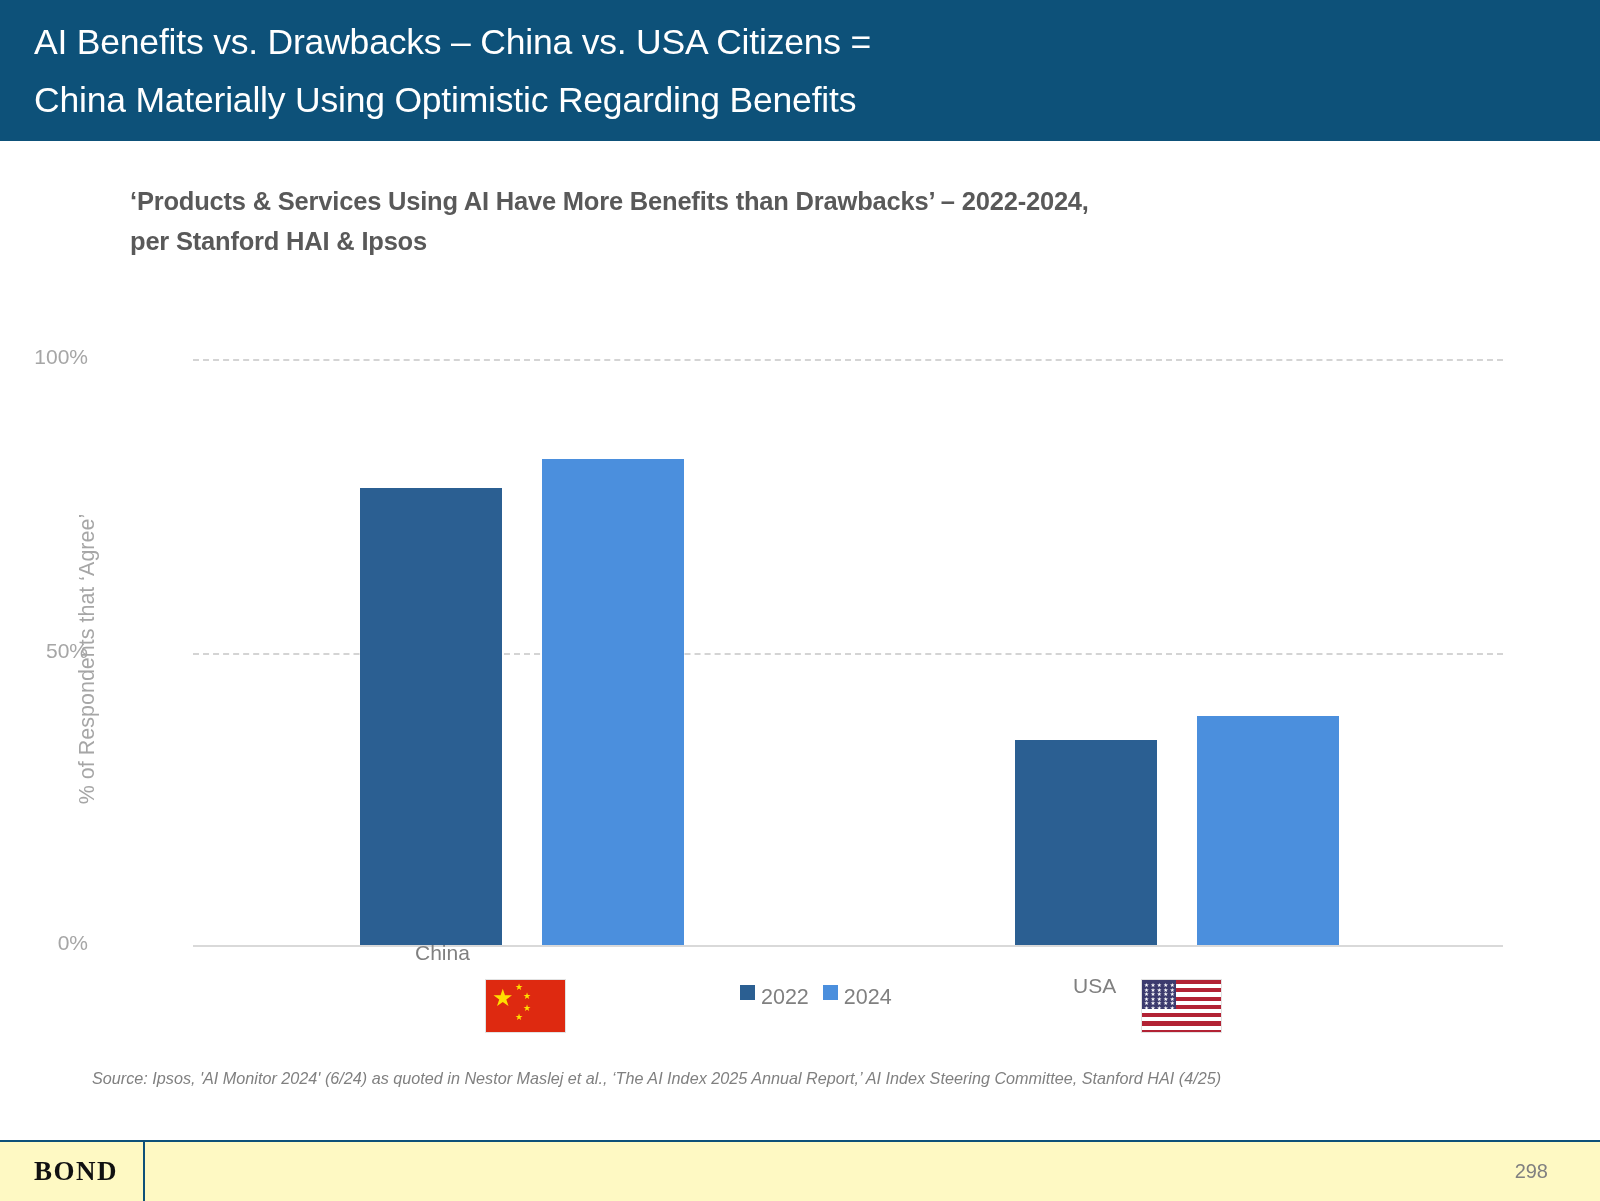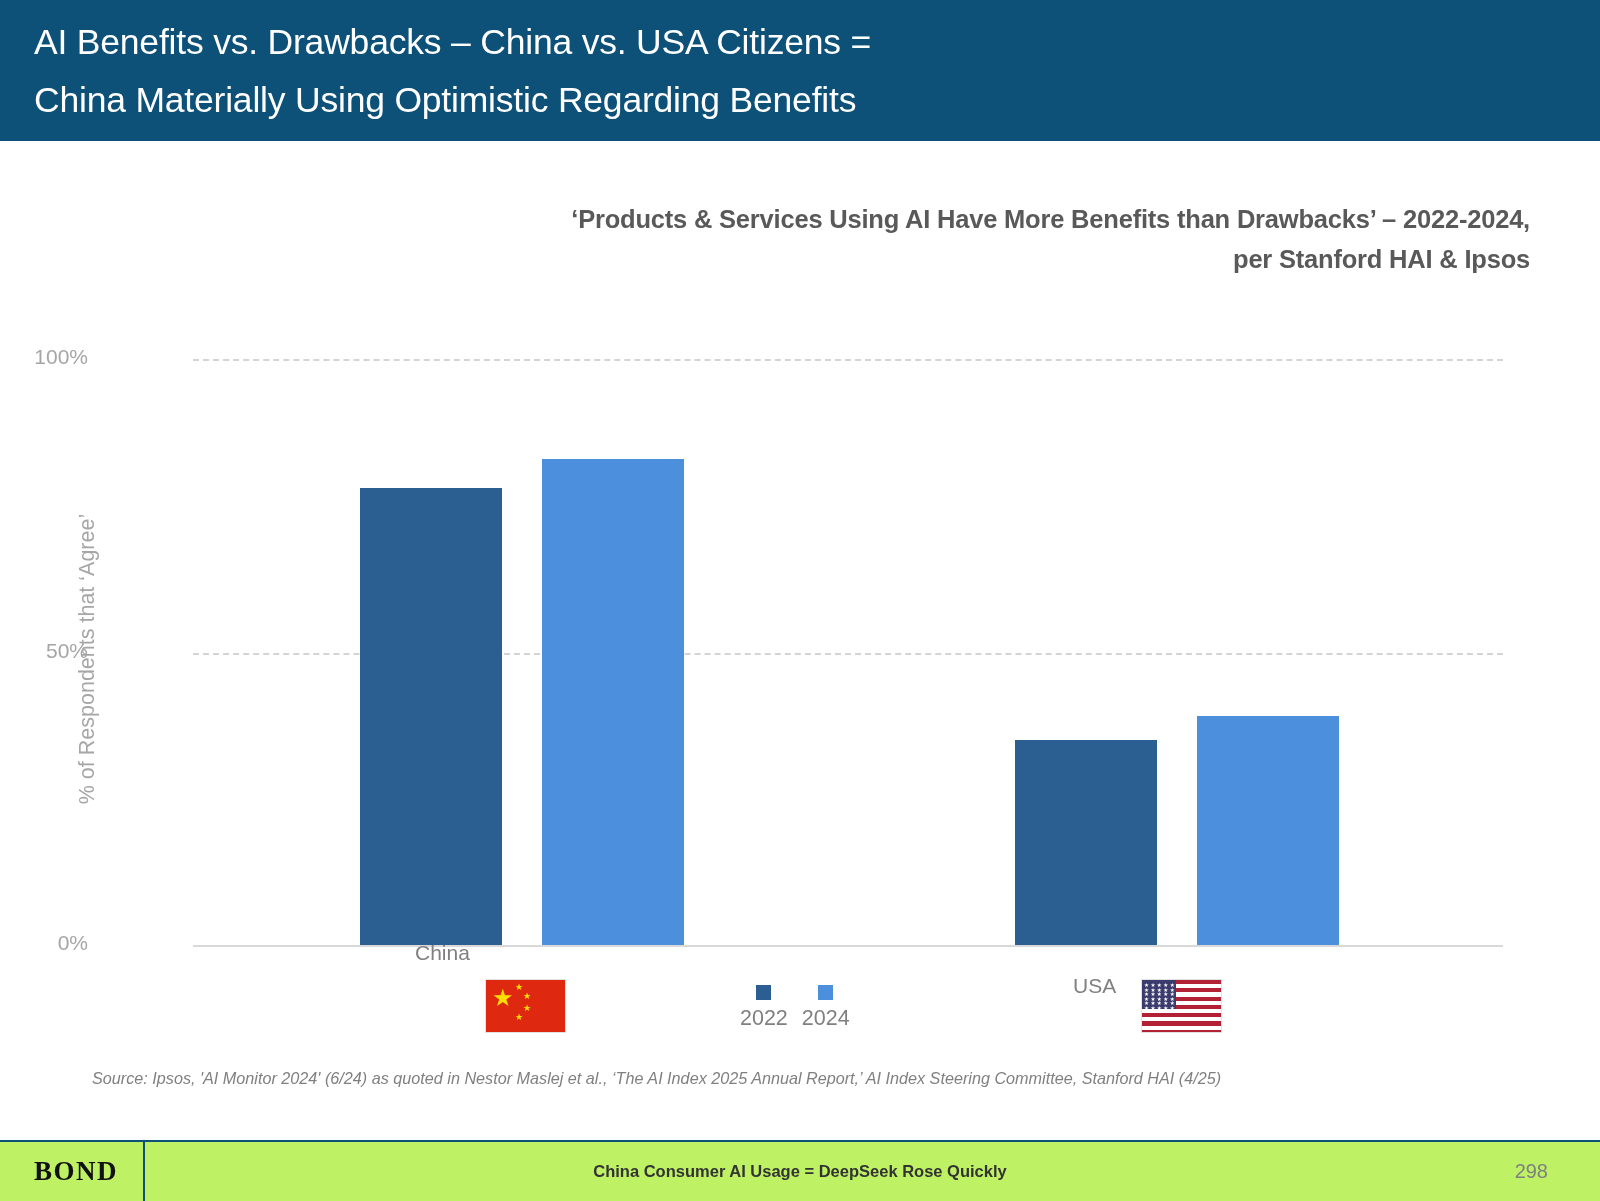--- a/index.html
+++ b/index.html
@@ -21,22 +21,22 @@
     color:#ffffff;
     font-size:35.5px;
     line-height:1.63;
     font-weight:400;
     letter-spacing:-0.2px;
     white-space:pre-line;
   }
 
   
   .chart-title {
-    position:absolute; left:130px; top:200px; width:1400px;
-    text-align:right;
+    position:absolute; left:130px; top:182px; width:1400px;
+    text-align:left;
     color:#595959;
     font-size:25.5px;
     font-weight:bold;
     line-height:1.55;
     letter-spacing:-0.2px;
     white-space:pre-line;
   }
 
   
   .plot {
@@ -132,40 +132,40 @@
     overflow:hidden;
     word-spacing:0px;
   }
 
   
   .legend {
     position:absolute;
     left:740px; top:985px;
     display:flex; align-items:center; gap:14px;
   }
-  .legend-item { display:flex; align-items:center; gap:6px;flex-direction:column; }
+  .legend-item { display:flex; gap:6px; }
   .legend-swatch { width:15px; height:15px; display:inline-block; }
   .legend-text { color:#808080; font-size:21.5px; }
 
   
   .notes {
     position:absolute;
     left:92px; top:1068px;
     width:1440px;
     color:#808080;
     font-size:16.2px;
     font-style:italic;
     line-height:1.34;
   }
   .notes div { white-space:nowrap; }
 
   
   .footer {
     position:absolute; left:0; top:1140px; width:1600px; height:61px;
-    background:#bef264;
+    background:#fef9c3;
     border-top:2px solid #0d5179;
   }
   .footer-logo {
     position:absolute; left:34px; top:14px;
     font-family:"Liberation Serif", serif;
     font-size:27px;
     font-weight:bold;
     color:#111111;
     letter-spacing:1.5px;
   }
@@ -253,15 +253,14 @@
   </div>
 </div>
 
 <div class="notes">
   <div>Source: Ipsos, 'AI Monitor 2024' (6/24) as quoted in Nestor Maslej et al., ‘The AI Index 2025 Annual Report,’ AI Index Steering Committee, Stanford HAI (4/25)</div>
 </div>
 
 <div class="footer">
   <div class="footer-logo">BOND</div>
   <div class="footer-divider"></div>
-  <div class="footer-center">China Consumer AI Usage = DeepSeek Rose Quickly</div>
   <div class="footer-page">298</div>
 </div>
 
 </body></html>

